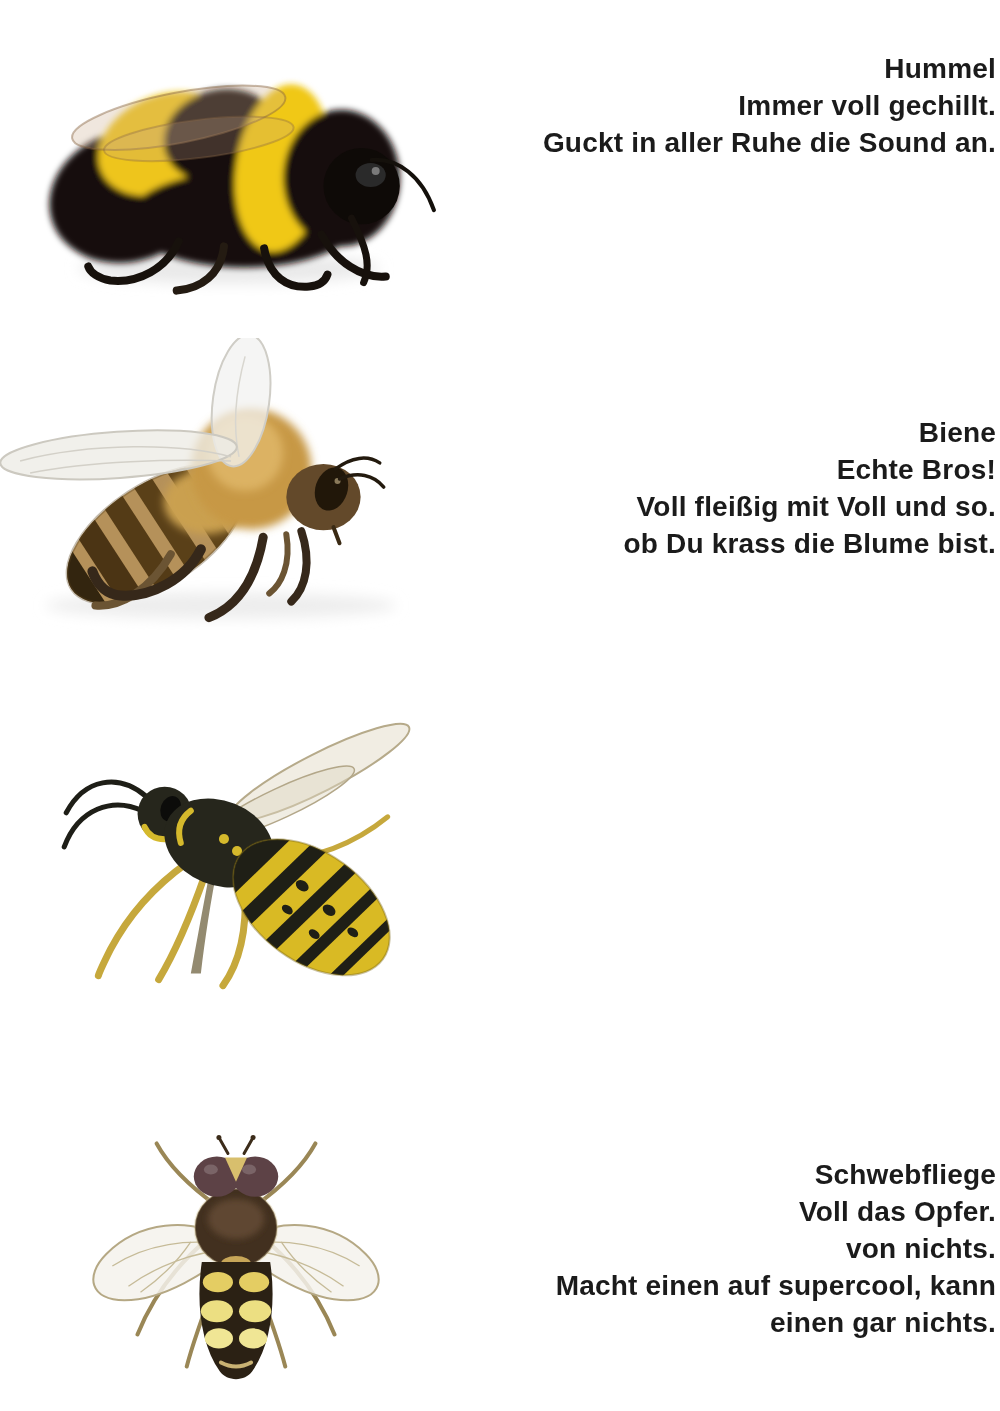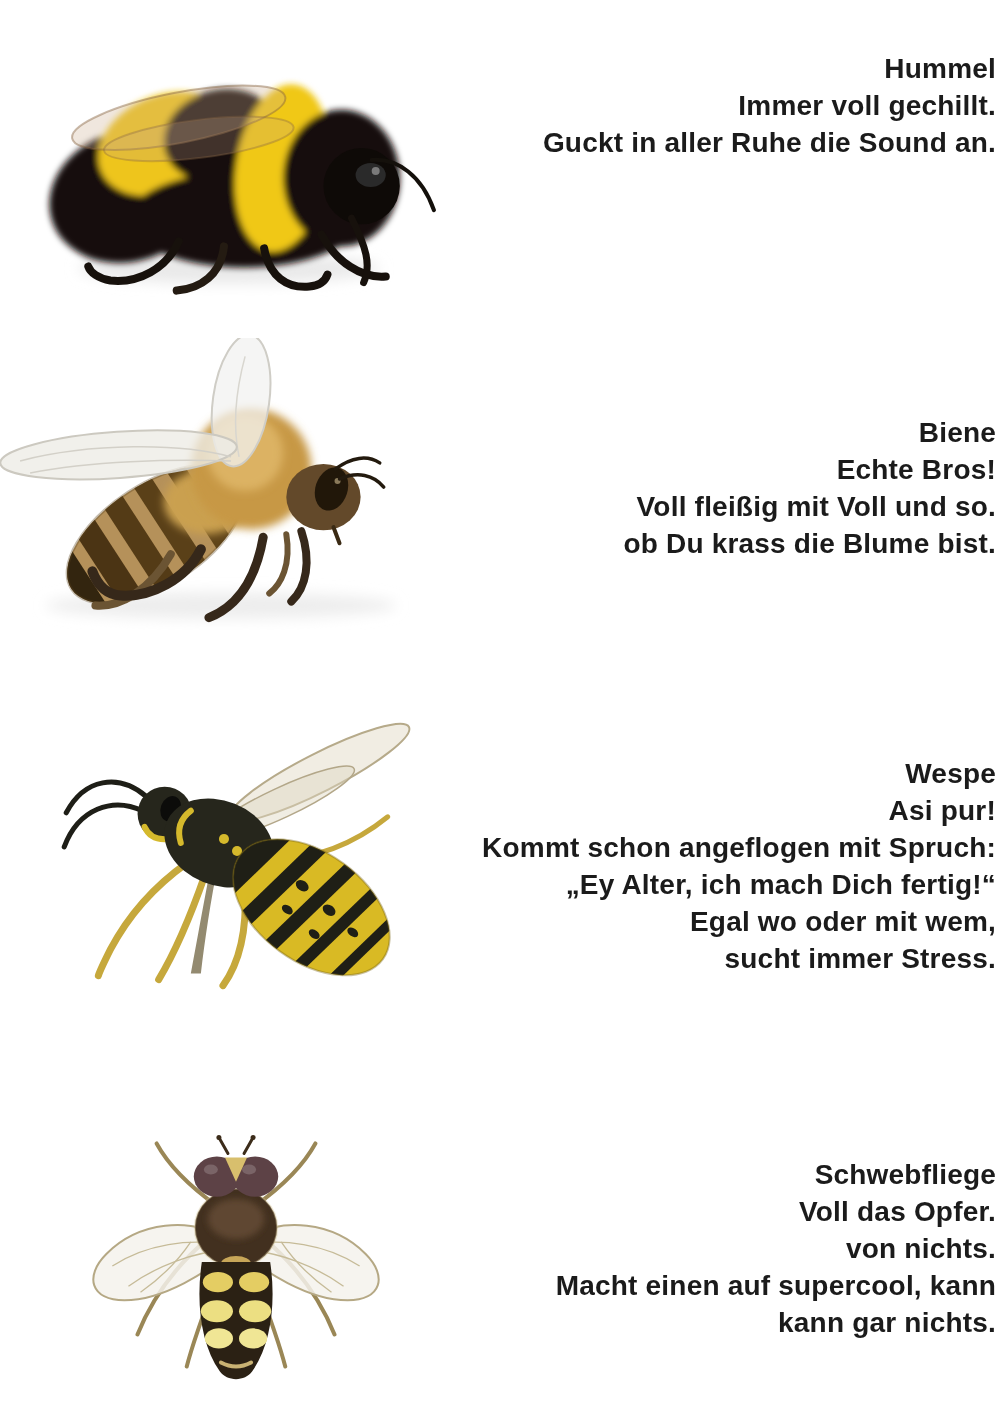--- a/index.html
+++ b/index.html
@@ -186,28 +186,20 @@
           <ellipse cx="272" cy="184" rx="7" ry="5" fill="#1f1f16"></ellipse>
           <ellipse cx="308" cy="188" rx="7" ry="5" fill="#1f1f16"></ellipse>
           <ellipse cx="340" cy="192" rx="6" ry="4" fill="#1f1f16"></ellipse>
           <ellipse cx="274" cy="212" rx="6" ry="4" fill="#1f1f16"></ellipse>
           <ellipse cx="310" cy="216" rx="6" ry="4" fill="#1f1f16"></ellipse>
         </g>
         <ellipse cx="292" cy="196" rx="88" ry="54" fill="none" stroke="rgba(120,100,20,0.4)" stroke-width="2"></ellipse>
       </g>
     </svg>
   </figure>
-  <div class="text" id="text-wespe">
-    <h2>Wespe</h2>
-    <p>Asi pur!</p>
-    <p>Kommt schon angeflogen mit Spruch:</p>
-    <p>„Ey Alter, ich mach Dich fertig!“</p>
-    <p>Egal wo oder mit wem,</p>
-    <p>sucht immer Stress.</p>
-  </div>
 
   <figure class="photo" id="photo-schweb">
     <svg viewBox="0 0 390 270">
       <defs>
         <filter id="fzD1" x="-40%" y="-40%" width="180%" height="180%">
             <feGaussianBlur stdDeviation="3"></feGaussianBlur>
           </filter>
       </defs>
       <g fill="none" stroke="#9a8756" stroke-width="4" stroke-linecap="round">
         <path d="M176,86 C148,66 128,46 116,24"></path>
@@ -258,16 +250,16 @@
         <circle cx="178" cy="18" r="2.5" fill="#3c2c1a"></circle>
         <circle cx="212" cy="18" r="2.5" fill="#3c2c1a"></circle>
       </g>
     </svg>
   </figure>
   <div class="text" id="text-schweb">
     <h2>Schwebfliege</h2>
     <p>Voll das Opfer.</p>
     <p>von nichts.</p>
     <p>Macht einen auf supercool, kann</p>
-    <p>kann gar nichts.</p>
+    <p>einen gar nichts.</p>
   </div>
 
 </div>
 
 </body></html>

